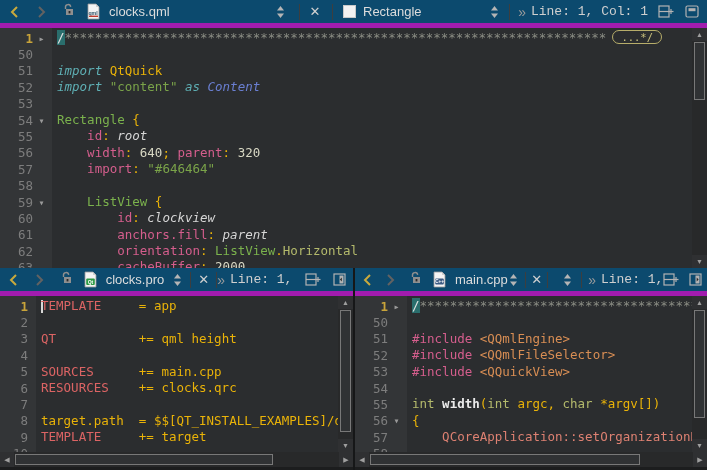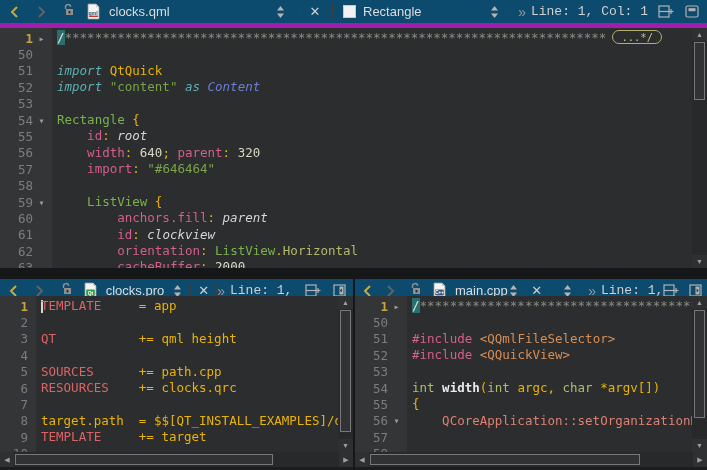--- a/index.html
+++ b/index.html
@@ -81,21 +81,21 @@
   .hscroll .sbtn { top:0; width:14px; height:15px; line-height:15px; }
   .hscroll .sbtn.left { left:0; }
   .hscroll .sbtn.right { right:0; }
   .vhandle { position:absolute; left:2px; right:2px; border:1px solid #787878; background:#303234; }
   .hhandle { position:absolute; top:2px; bottom:2px; border:1px solid #787878; background:#303234; }
   
   .bottom-row { position:absolute; top:268px; left:0; width:707px; height:202px; background:#161718; }
   .pane { position:absolute; top:0; height:202px; }
   #pane-bl { left:0; width:353px; }
   #pane-br { left:355px; width:352px; }
-  .pane .toolbar { top:11px; left:0; right:0; }
+  .pane .toolbar { top:0; left:0; right:0; }
   .pane .editor { top:28px; left:0; right:0; height:174px; }
   #ed-bl .gutter { width:36px; }
   #ed-bl .code  { left:36px; right:15px; }
   #ed-bl .gnum, #ed-bl-gut .gnum { width:28px; }
   #ed-br .gutter { width:52px; }
   #ed-br .code  { left:52px; right:15px; }
   .pane .gutter, .pane .code { bottom:18px; }
   .pane .vscroll { height:156px; }
   .pane .hscroll { top:156px; }
   .strip { position:absolute; left:0; right:0; bottom:0; height:3px; background:#1c1d1e; }
@@ -239,22 +239,22 @@
         <div class="cline"></div>
         <div class="cline"><span class="tk-kw">import</span><span class="tk-pln"> QtQuick</span></div>
         <div class="cline"><span class="tk-kw">import</span><span class="tk-pln"> </span><span class="tk-str">"content"</span><span class="tk-pln"> </span><span class="tk-kw">as</span><span class="tk-pln"> </span><span class="tk-ali">Content</span></div>
         <div class="cline"></div>
         <div class="cline"><span class="tk-typ">Rectangle</span><span class="tk-pln"> {</span></div>
         <div class="cline"><span class="tk-pln">    </span><span class="tk-prp">id</span><span class="tk-pln">: </span><span class="tk-idt">root</span></div>
         <div class="cline"><span class="tk-pln">    </span><span class="tk-prp">width</span><span class="tk-pln">: </span><span class="tk-num">640</span><span class="tk-pln">; </span><span class="tk-prp">parent</span><span class="tk-pln">: </span><span class="tk-num">320</span></div>
         <div class="cline"><span class="tk-pln">    </span><span class="tk-prp">import</span><span class="tk-pln">: </span><span class="tk-str">"#646464"</span></div>
         <div class="cline"></div>
         <div class="cline"><span class="tk-pln">    </span><span class="tk-typ">ListView</span><span class="tk-pln"> {</span></div>
+        <div class="cline"><span class="tk-pln">        </span><span class="tk-prp">id</span><span class="tk-pln">: </span><span class="tk-idt">clockview</span></div>
         <div class="cline"><span class="tk-pln">        </span><span class="tk-prp">anchors.fill</span><span class="tk-pln">: </span><span class="tk-idt">parent</span></div>
-        <div class="cline"><span class="tk-pln">        </span><span class="tk-prp">id</span><span class="tk-pln">: </span><span class="tk-idt">clockview</span></div>
         <div class="cline"><span class="tk-pln">        </span><span class="tk-prp">orientation</span><span class="tk-pln">: </span><span class="tk-typ">ListView</span><span class="tk-pln">.</span><span class="tk-enm">Horizontal</span></div>
         <div class="cline"><span class="tk-pln">        </span><span class="tk-prp">cacheBuffer</span><span class="tk-pln">: </span><span class="tk-num">2000</span></div>
       </div>
     <div class="vscroll" style="height:240px">
       <div class="sbtn up">▲</div>
       <div class="vhandle" style="top:14px;height:58px"></div>
       <div class="sbtn down">▼</div>
     </div>
   </div>
 
@@ -346,21 +346,21 @@
             </div>
             <div class="grow">
               <span class="gnum" style="width: 28px;">10</span>
             </div>
           </div>
         <div class="code">
             <div class="cline"><span class="caret"></span><span class="tk-var">TEMPLATE</span><span class="tk-pln">     = app</span></div>
             <div class="cline"></div>
             <div class="cline"><span class="tk-var">QT</span><span class="tk-pln">           += qml height</span></div>
             <div class="cline"></div>
-            <div class="cline"><span class="tk-var">SOURCES</span><span class="tk-pln">      += path.cpp</span></div>
+            <div class="cline"><span class="tk-var">SOURCES</span><span class="tk-pln">      += main.cpp</span></div>
             <div class="cline"><span class="tk-var">RESOURCES</span><span class="tk-pln">    += clocks.qrc</span></div>
             <div class="cline"></div>
             <div class="cline"><span class="tk-pln">target.path  = $$[QT_INSTALL_EXAMPLES]/demo</span></div>
             <div class="cline"><span class="tk-var">TEMPLATE</span><span class="tk-pln">     += target</span></div>
             <div class="cline"></div>
           </div>
         <div class="vscroll">
           <div class="sbtn up">▲</div>
           <div class="vhandle" style="top:14px;height:122px"></div>
           <div class="sbtn down">▼</div>
@@ -475,20 +475,21 @@
               <span class="foldcol"></span>
             </div>
             <div class="grow">
               <span class="gnum">58</span>
               <span class="foldcol"></span>
             </div>
           </div>
         <div class="code">
             <div class="cline"><span class="tk-cur">/</span><span class="tk-cmt">*********************************************</span></div>
             <div class="cline"></div>
+            <div class="cline"><span class="tk-prp">#include</span><span class="tk-pln"> </span><span class="tk-hdr">&lt;QQmlEngine&gt;</span></div>
             <div class="cline"><span class="tk-prp">#include</span><span class="tk-pln"> </span><span class="tk-hdr">&lt;QQmlFileSelector&gt;</span></div>
             <div class="cline"><span class="tk-prp">#include</span><span class="tk-pln"> </span><span class="tk-hdr">&lt;QQuickView&gt;</span></div>
             <div class="cline"></div>
             <div class="cline"><span class="tk-enm">int</span><span class="tk-pln"> </span><span class="tk-fnc">width</span><span class="tk-pln">(</span><span class="tk-enm">int</span><span class="tk-pln"> argc, </span><span class="tk-enm">char</span><span class="tk-pln"> *argv[])</span></div>
             <div class="cline"><span class="tk-pln">{</span></div>
             <div class="cline"><span class="tk-pln">    </span><span class="tk-mem">QCoreApplication::setOrganizationNam</span></div>
           </div>
         <div class="vscroll">
           <div class="sbtn up">▲</div>
           <div class="vhandle" style="top:14px;height:108px"></div>

